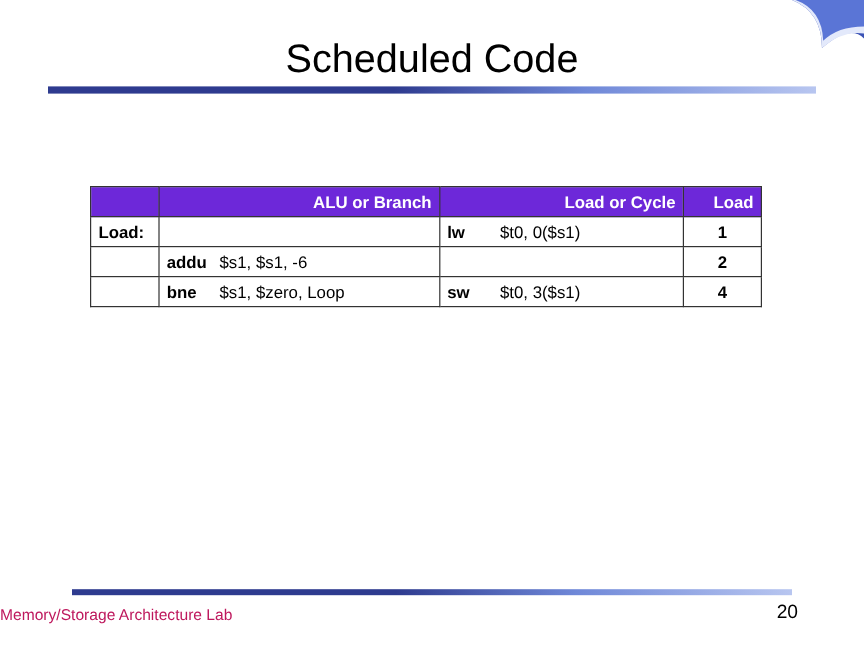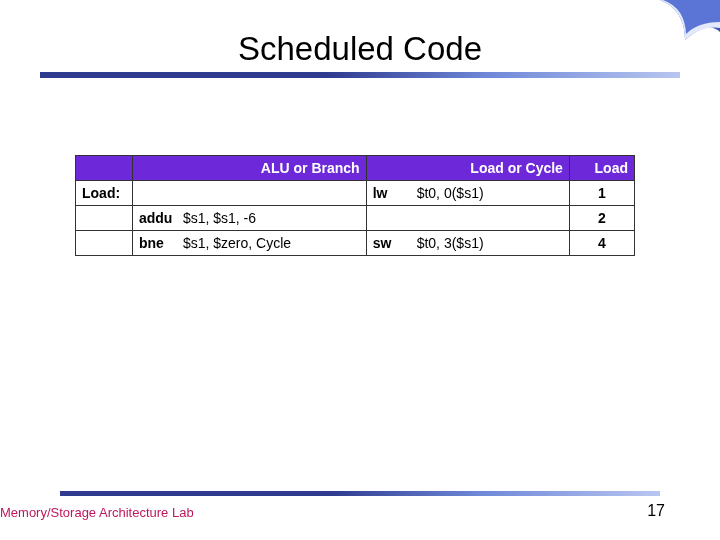--- a/index.html
+++ b/index.html
@@ -159,30 +159,30 @@
             <span class="args"></span>
           </span>
         </td>
         <td class="cyc">2</td>
       </tr>
       <tr>
         <td class="lbl"></td>
         <td>
           <span class="instr mono">
             <span class="op">bne</span>
-            <span class="args">$s1, $zero, Cycle</span>
+            <span class="args">$s1, $zero, Loop</span>
           </span>
         </td>
         <td>
           <span class="instr mono">
             <span class="op">sw</span>
             <span class="args">$t0, 3($s1)</span>
           </span>
         </td>
         <td class="cyc">4</td>
       </tr>
     </tbody>
   </table>
 </div>
 
 <div class="footer-rule"></div>
 <div class="footer-label">Memory/Storage Architecture Lab</div>
-<div class="page-num">17</div>
+<div class="page-num">20</div>
 
 </body></html>

